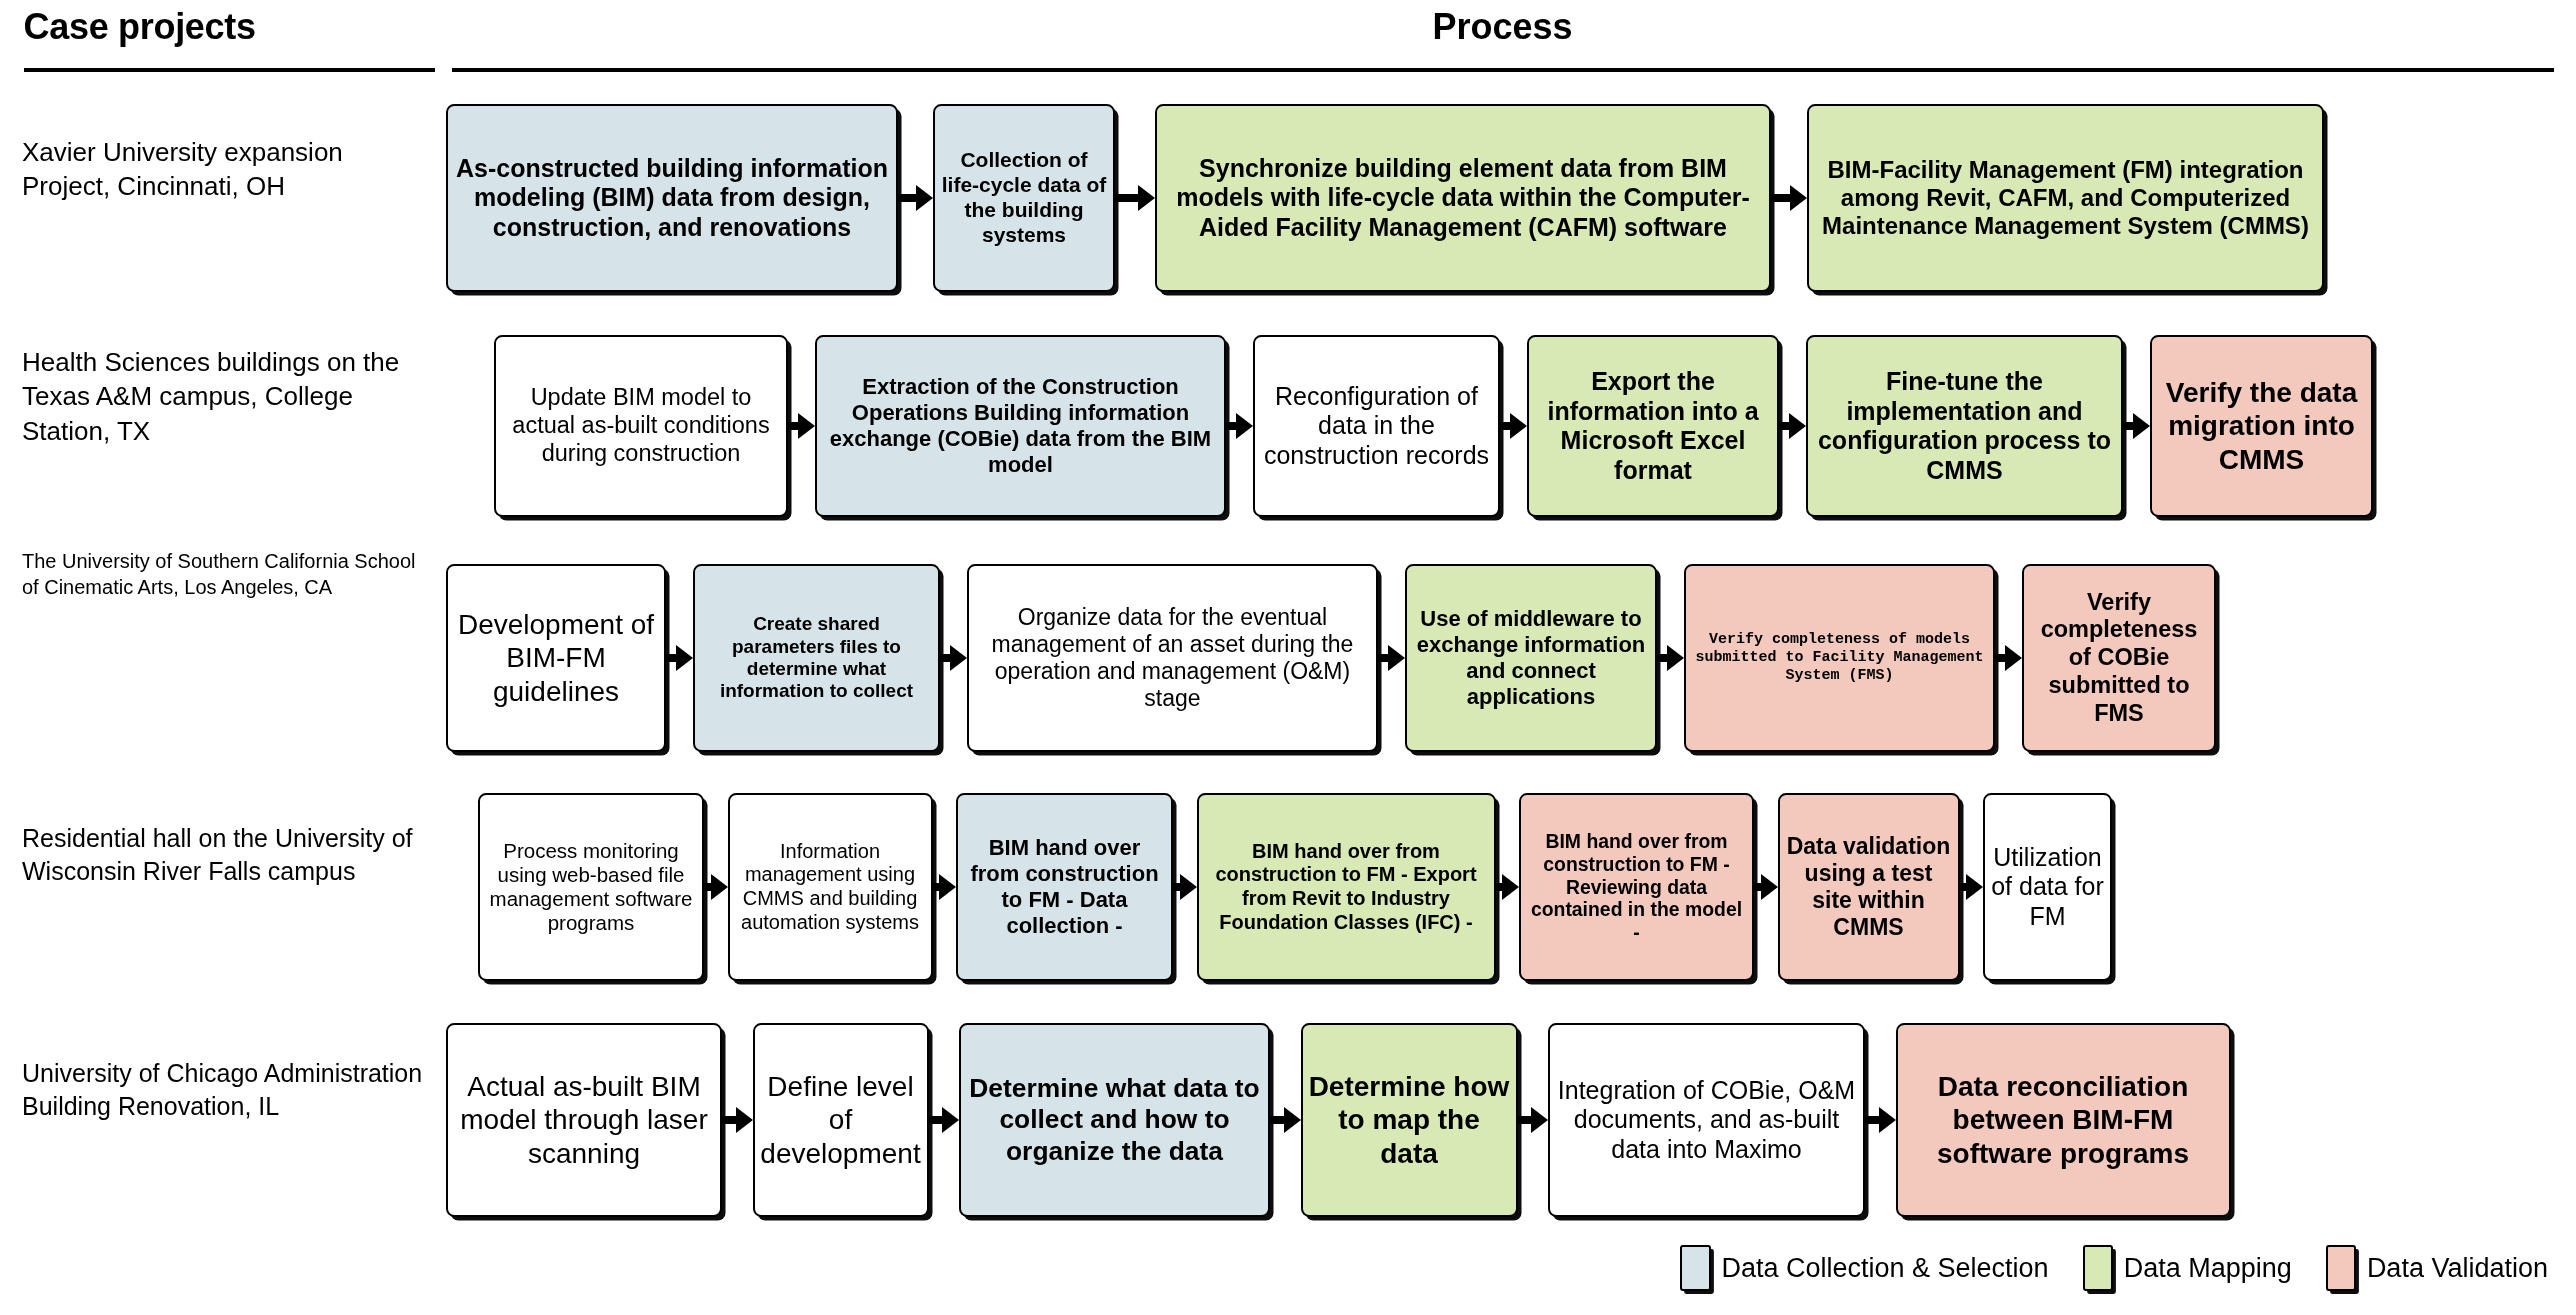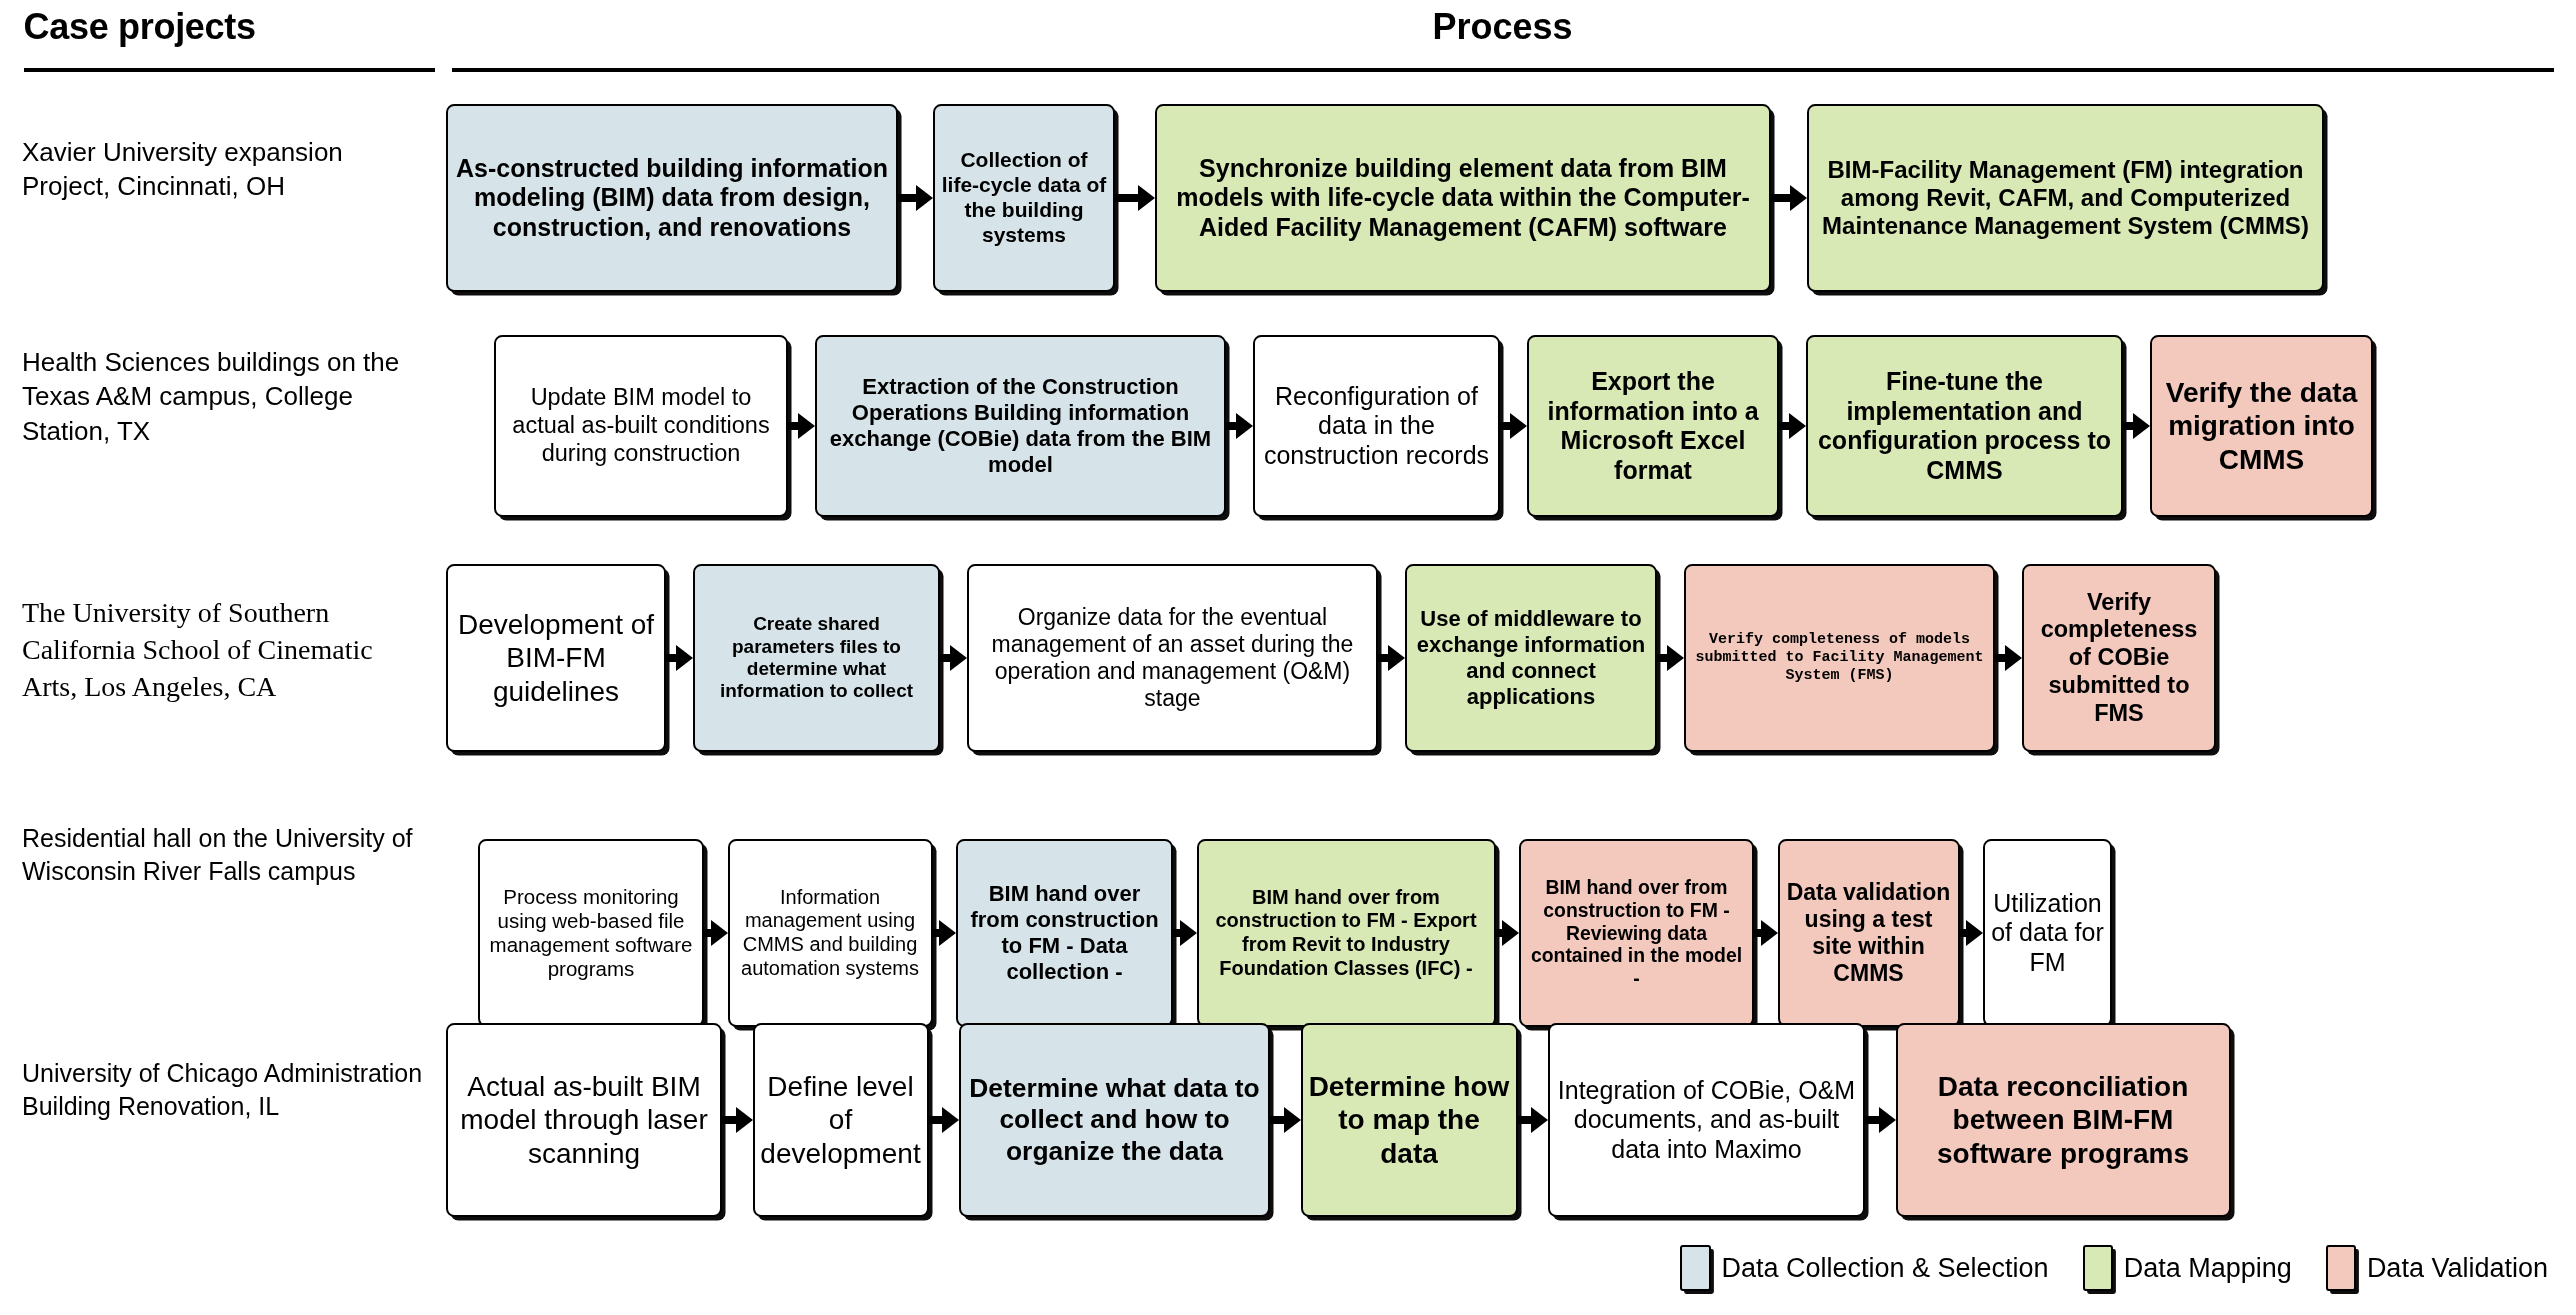--- a/index.html
+++ b/index.html
@@ -163,21 +163,21 @@
           <div class="arrow" style="width: 27px;">
             <div class="shaft"></div>
             <div class="head"></div>
           </div>
           <div class="box red bold" style="width: 223px; flex: 0 0 223px; height: 182px;">
             <span style="font-size: 28px; line-height: 1.18;">Verify the data migration into CMMS</span>
           </div>
         </div>
       </div>
       <div class="row" style="top: 0px;">
-        <div class="row-label" style="top: 595px; width: 405px; font-size: 28px; font-family: Liberation Serif, serif;">The University of Southern California School of Cinematic Arts, Los Angeles, CA</div>
+        <div class="row-label" style="top: 548px; width: 405px; font-size: 20px;">The University of Southern California School of Cinematic Arts, Los Angeles, CA</div>
         <div class="track" style="top: 564px; height: 188px;">
           <div class="box" style="width: 220px; flex: 0 0 220px; height: 188px;">
             <span style="font-size: 28px; line-height: 1.18;">Development of BIM-FM guidelines</span>
           </div>
           <div class="arrow" style="width: 27px;">
             <div class="shaft"></div>
             <div class="head"></div>
           </div>
           <div class="box blue bold" style="width: 247px; flex: 0 0 247px; height: 188px;">
             <span style="font-size: 19px; line-height: 1.18;">Create shared parameters files to determine what information to collect</span>
@@ -207,21 +207,21 @@
             <div class="shaft"></div>
             <div class="head"></div>
           </div>
           <div class="box red bold" style="width: 194px; flex: 0 0 194px; height: 188px;">
             <span style="font-size: 23.5px; line-height: 1.18;">Verify completeness of COBie submitted to FMS</span>
           </div>
         </div>
       </div>
       <div class="row" style="top: 0px;">
         <div class="row-label" style="top: 822px; width: 405px; font-size: 25px;">Residential hall on the University of Wisconsin River Falls campus</div>
-        <div class="track" style="top: 839px; height: 188px; padding-left: 32px;">
+        <div class="track" style="top: 793px; height: 188px; padding-left: 32px;">
           <div class="box" style="width: 226px; flex: 0 0 226px; height: 188px;">
             <span style="font-size: 20.5px; line-height: 1.18;">Process monitoring using web-based file management software programs</span>
           </div>
           <div class="arrow" style="width: 23.5px;">
             <div class="shaft"></div>
             <div class="head"></div>
           </div>
           <div class="box" style="width: 205px; flex: 0 0 205px; height: 188px;">
             <span style="font-size: 20px; line-height: 1.18;">Information management using CMMS and building automation systems</span>
           </div>

